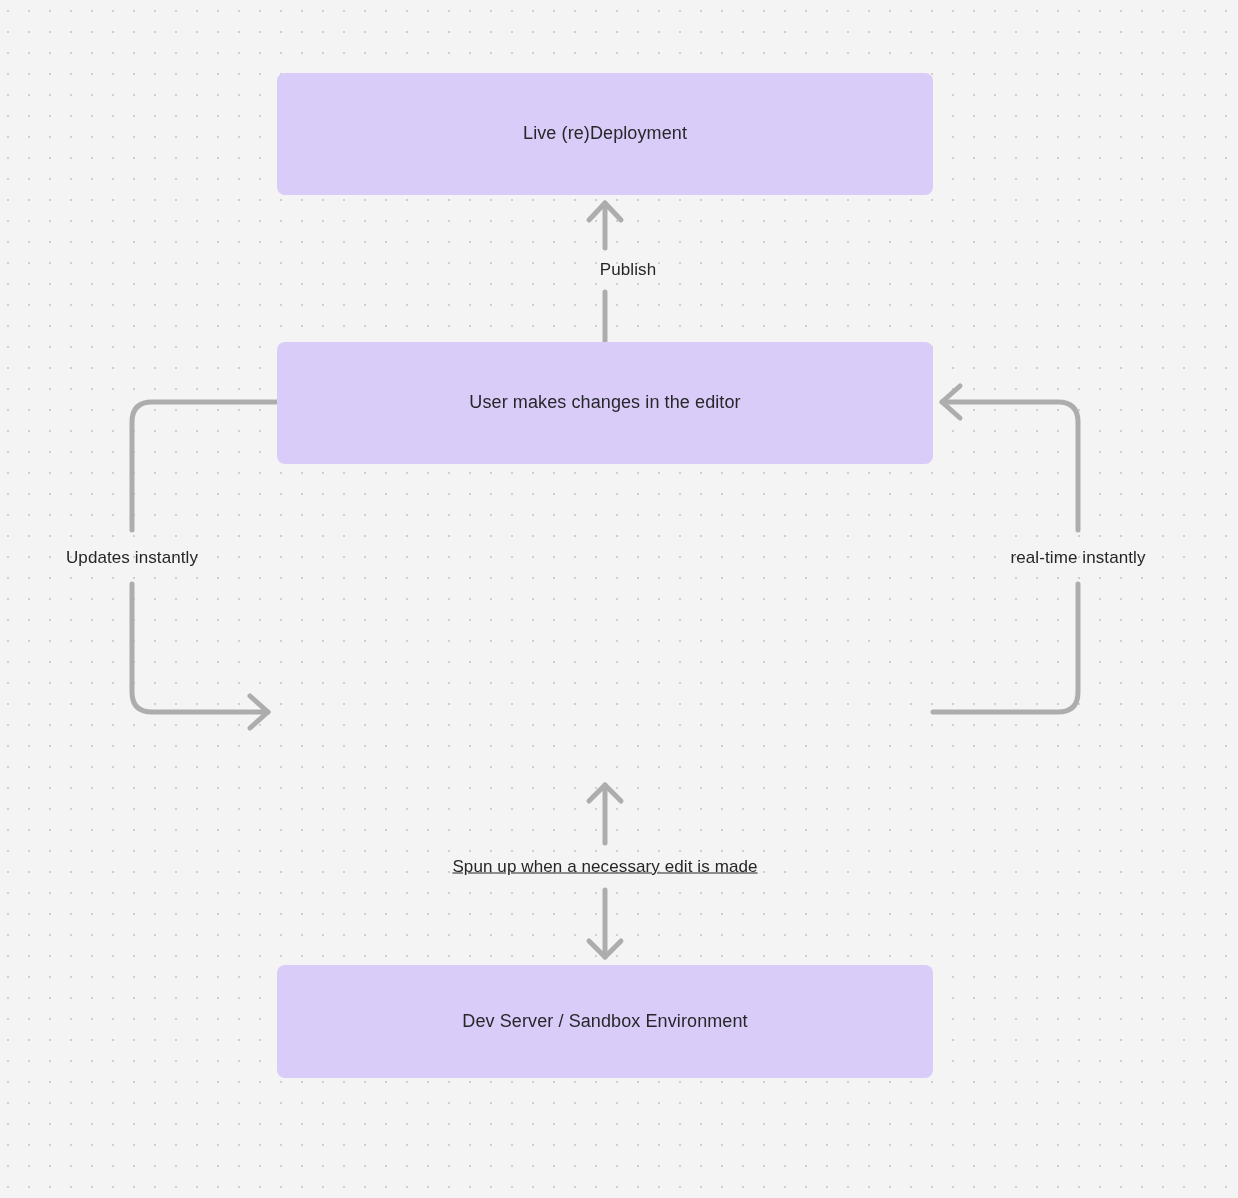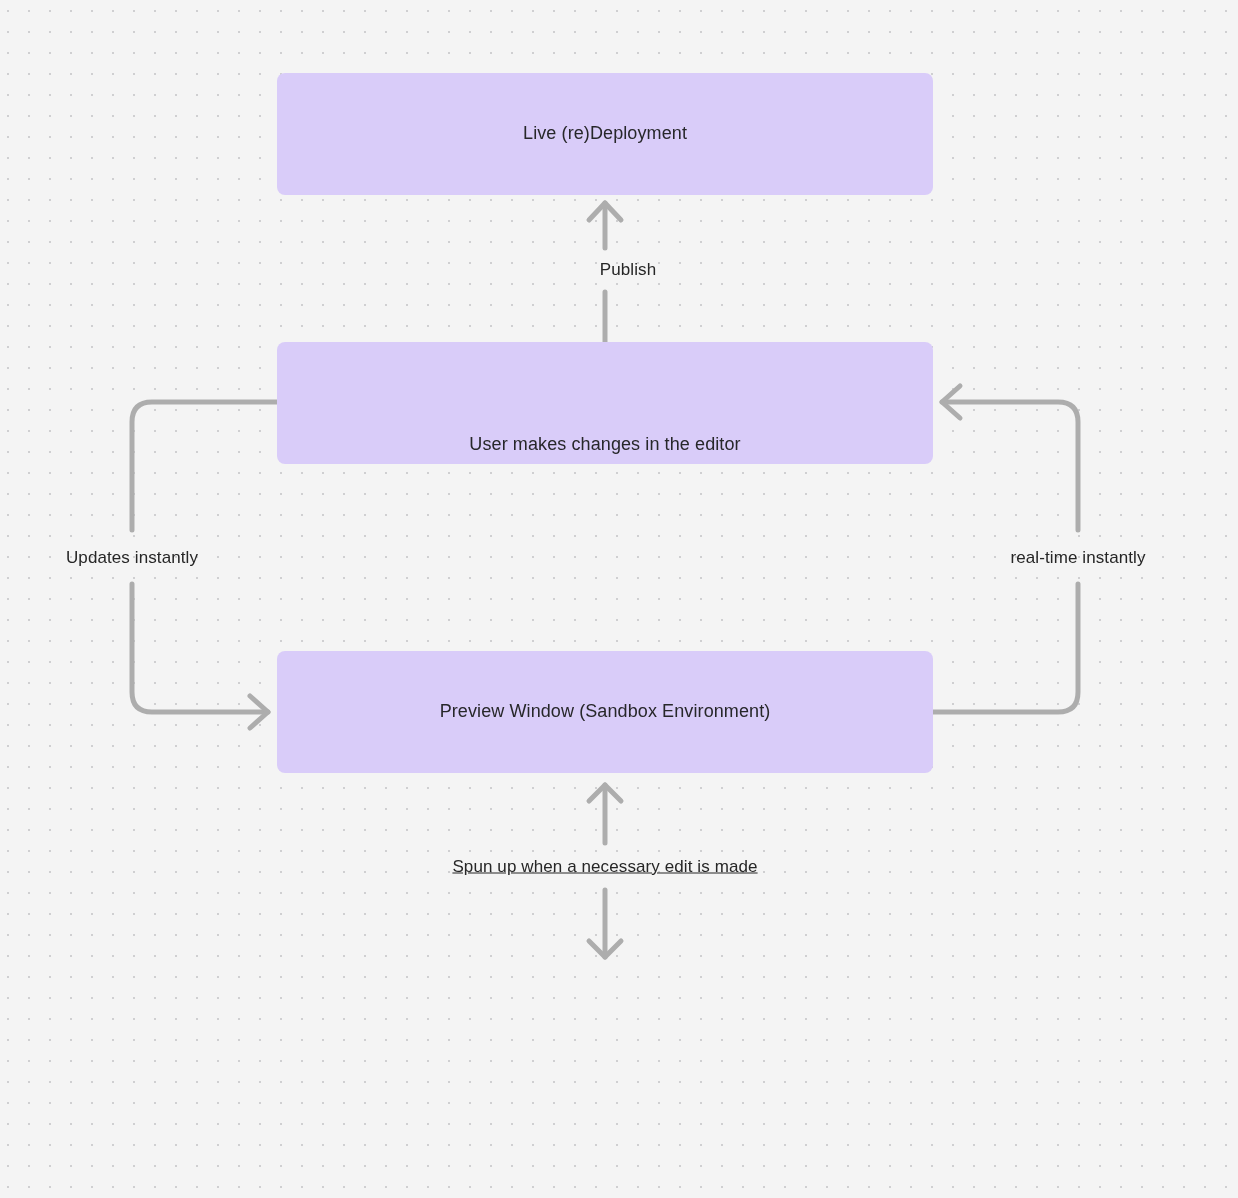--- a/index.html
+++ b/index.html
@@ -84,28 +84,28 @@
       <path d="M 589 801 L 605 785 L 621 801" stroke="#adadad" stroke-width="5" stroke-linecap="round" stroke-linejoin="round"></path>
       <path d="M 605 890 L 605 957" stroke="#adadad" stroke-width="5" stroke-linecap="round"></path>
       <path d="M 589 941 L 605 957 L 621 941" stroke="#adadad" stroke-width="5" stroke-linecap="round" stroke-linejoin="round"></path>
     </g>
   </svg>
 
   <div class="node" style="left:277px; top:73px; width:656px; height:122px; background:#d9ccf9;">
     <span>Live (re)Deployment</span>
   </div>
 
-  <div class="node" style="left:277px; top:342px; width:656px; height:122px; background:#d9ccf9;align-items:flex-end;">
+  <div class="node" style="left:277px; top:342px; width:656px; height:122px; background:#d9ccf9;">
     <span>User makes changes in the editor</span>
   </div>
 
-  <div class="node" style="left:277px; top:651px; width:656px; height:122px; background:#d9ccf9;">
-    <span>Preview Window (Sandbox Environment)</span>
+
+  <div class="node" style="left:277px; top:965px; width:656px; height:113px; background:#d9ccf9;">
+    <span>Dev Server / Sandbox Environment</span>
   </div>
-
 
   <div class="edge-label" style="left:605px; top:269px;margin-left:23px;">Publish</div>
 
   <div class="edge-label" style="left:132px; top:557px;text-align:center;">Updates instantly</div>
 
   <div class="edge-label" style="left:1078px; top:557px;">real-time instantly</div>
 
   <div class="edge-label" style="left:605px; top:866px;text-decoration:underline;">Spun up when a necessary edit is made</div>
 
 </div>

